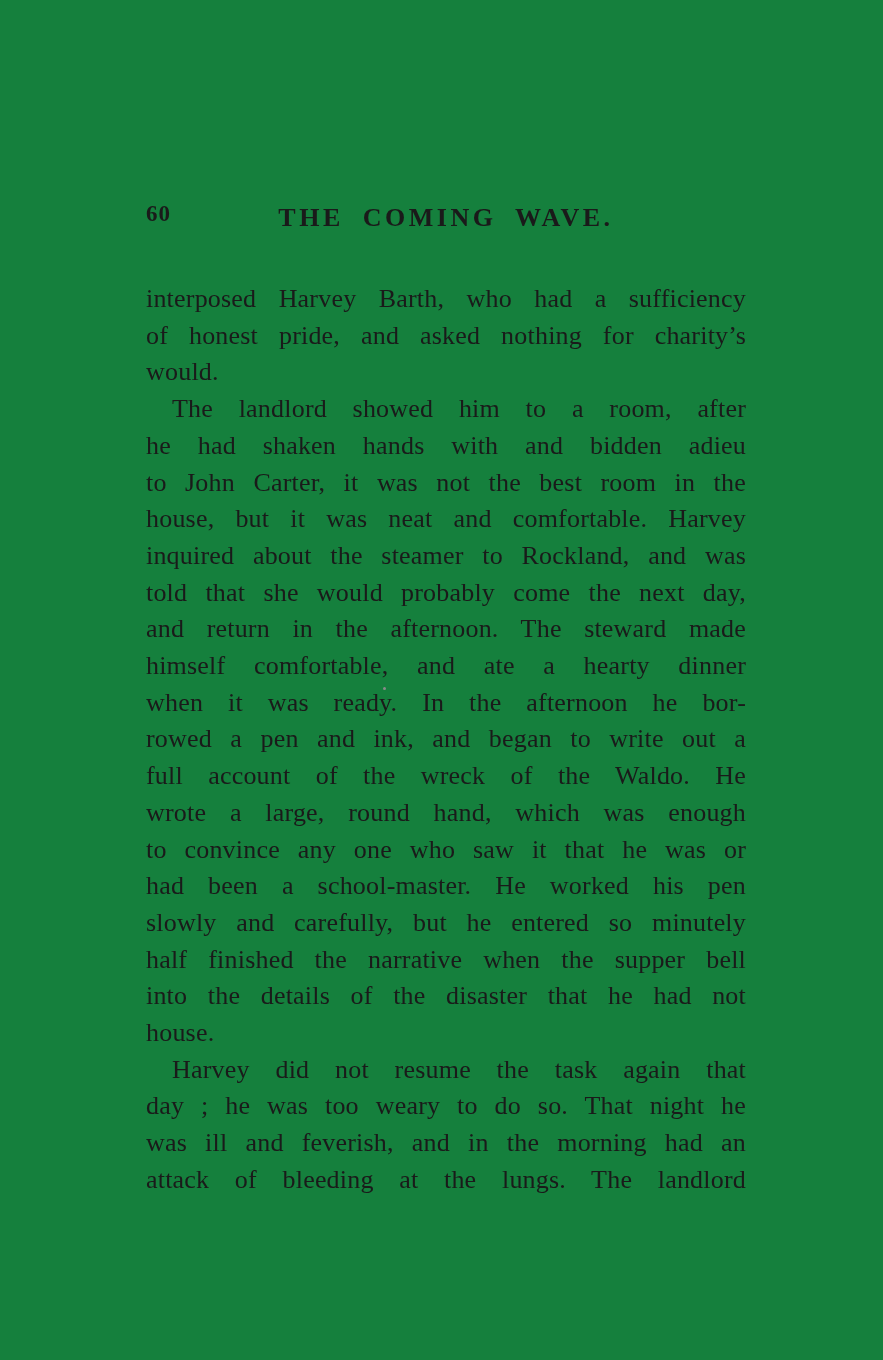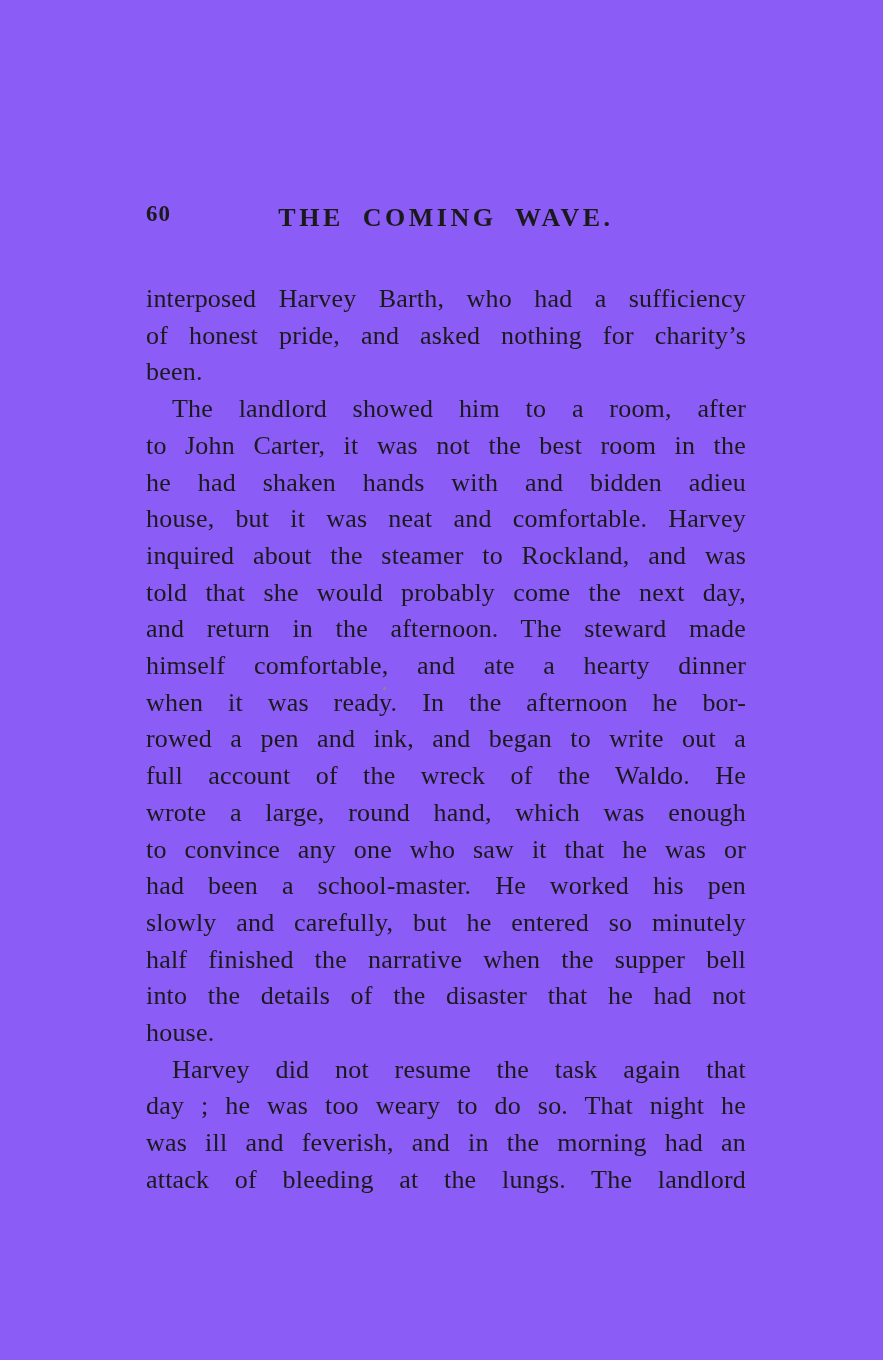--- a/index.html
+++ b/index.html
@@ -4,21 +4,21 @@
 <style>
   html, body {
     margin: 0;
     padding: 0;
     background: #ffffff;
   }
   .page {
     position: relative;
     width: 883px;
     height: 1360px;
-    background: #8b5cf6;
+    background: #15803d;
     overflow: hidden;
     font-family: "Liberation Serif", "DejaVu Serif", serif;
     color: #1a1a1a;
   }
   .header {
     position: absolute;
     top: 201px;
     left: 146px;
     width: 600px;
     height: 28px;
@@ -81,24 +81,24 @@
 
 <div class="page">
   <div class="header">
     <div class="page-number">60</div>
     <div class="running-title">THE COMING WAVE.</div>
   </div>
 
   <div class="body-text">
       <div class="line">interposed Harvey Barth, who had a sufficiency</div>
       <div class="line">of honest pride, and asked nothing for charity’s</div>
-      <div class="line para-end">been.</div>
+      <div class="line para-end">would.</div>
       <div class="line indent">The landlord showed him to a room, after</div>
+      <div class="line">he had shaken hands with and bidden adieu</div>
       <div class="line">to John Carter, it was not the best room in the</div>
-      <div class="line">he had shaken hands with and bidden adieu</div>
       <div class="line">house, but it was neat and comfortable. Harvey</div>
       <div class="line">inquired about the steamer to Rockland, and was</div>
       <div class="line">told that she would probably come the next day,</div>
       <div class="line">and return in the afternoon. The steward made</div>
       <div class="line">himself comfortable, and ate a hearty dinner</div>
       <div class="line">when it was ready. In the afternoon he bor-</div>
       <div class="line">rowed a pen and ink, and began to write out a</div>
       <div class="line">full account of the wreck of the Waldo. He</div>
       <div class="line">wrote a large, round hand, which was enough</div>
       <div class="line">to convince any one who saw it that he was or</div>

